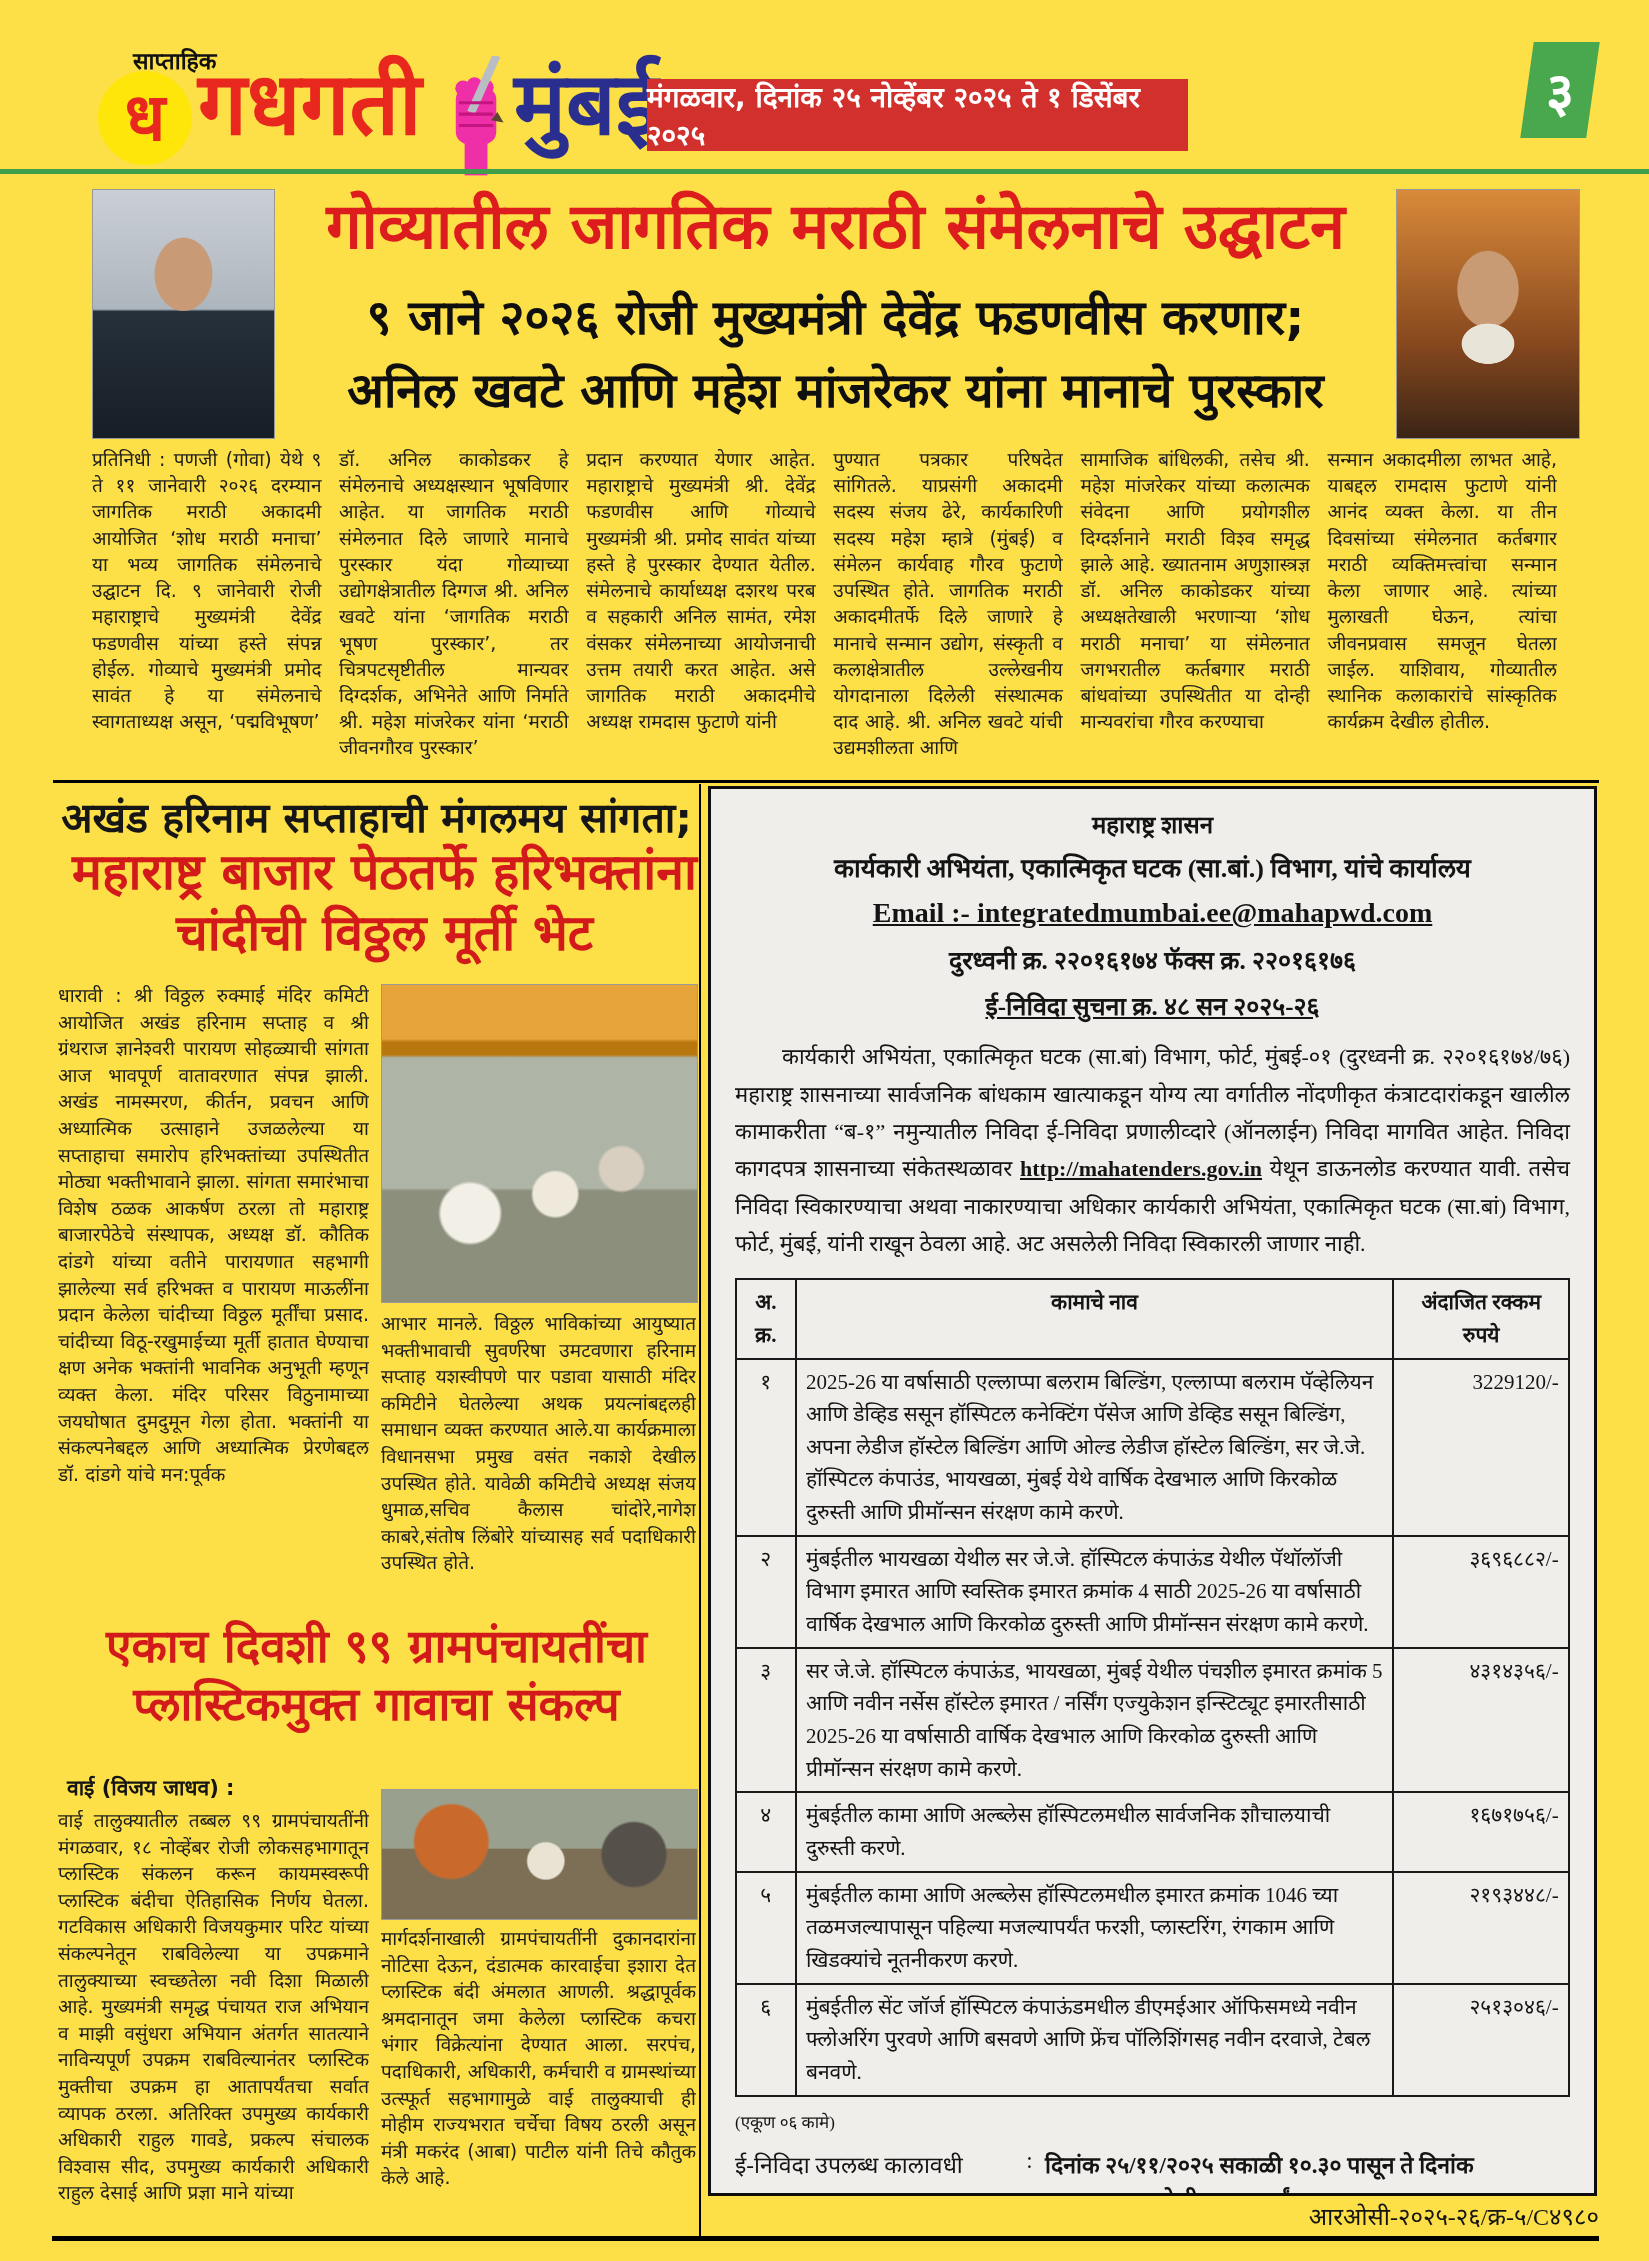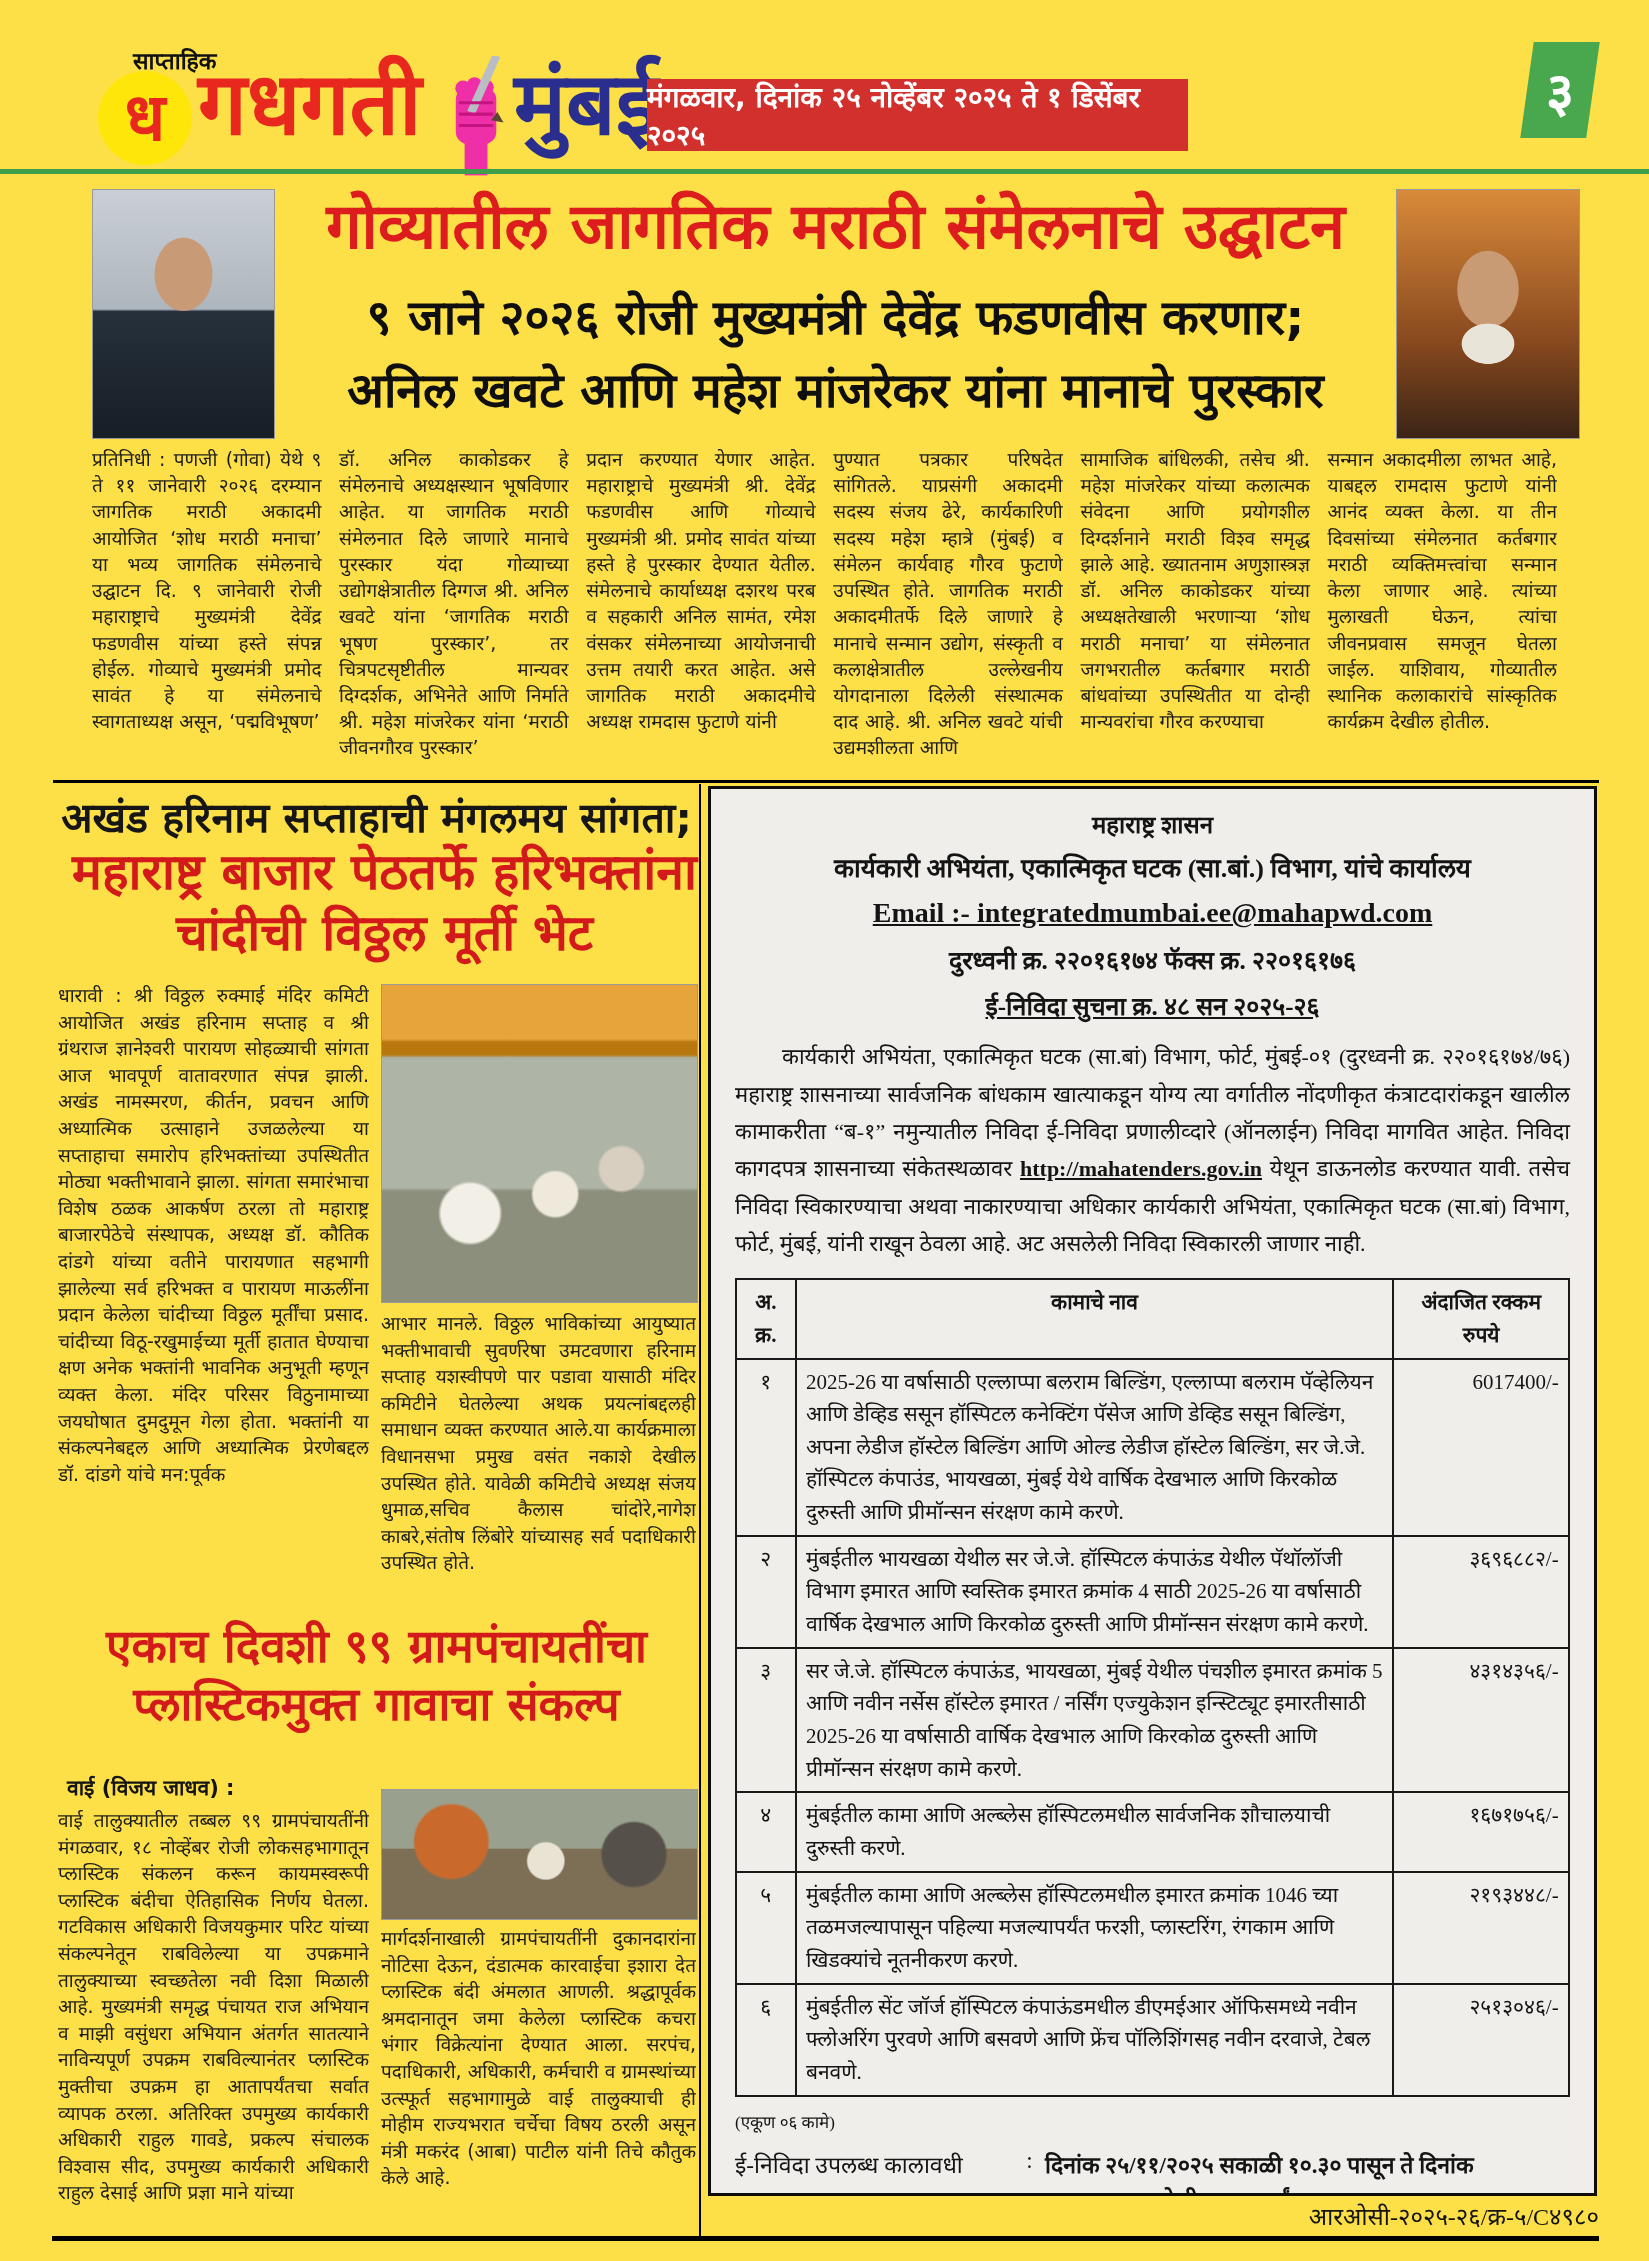--- a/index.html
+++ b/index.html
@@ -169,21 +169,21 @@
         <tr>
           <th>अ. क्र.</th>
           <th>कामाचे नाव</th>
           <th>अंदाजित रक्कम रुपये</th>
         </tr>
       </thead>
       <tbody>
         <tr>
           <td class="sr">१</td>
           <td>2025-26 या वर्षासाठी एल्लाप्पा बलराम बिल्डिंग, एल्लाप्पा बलराम पॅव्हेलियन आणि डेव्हिड ससून हॉस्पिटल कनेक्टिंग पॅसेज आणि डेव्हिड ससून बिल्डिंग, अपना लेडीज हॉस्टेल बिल्डिंग आणि ओल्ड लेडीज हॉस्टेल बिल्डिंग, सर जे.जे. हॉस्पिटल कंपाउंड, भायखळा, मुंबई येथे वार्षिक देखभाल आणि किरकोळ दुरुस्ती आणि प्रीमॉन्सन संरक्षण कामे करणे.</td>
-          <td class="amt">6017400/-</td>
+          <td class="amt">3229120/-</td>
         </tr>
         <tr>
           <td class="sr">२</td>
           <td>मुंबईतील भायखळा येथील सर जे.जे. हॉस्पिटल कंपाऊंड येथील पॅथॉलॉजी विभाग इमारत आणि स्वस्तिक इमारत क्रमांक 4 साठी 2025-26 या वर्षासाठी वार्षिक देखभाल आणि किरकोळ दुरुस्ती आणि प्रीमॉन्सन संरक्षण कामे करणे.</td>
           <td class="amt">३६९६८८२/-</td>
         </tr>
         <tr>
           <td class="sr">३</td>
           <td>सर जे.जे. हॉस्पिटल कंपाऊंड, भायखळा, मुंबई येथील पंचशील इमारत क्रमांक 5 आणि नवीन नर्सेस हॉस्टेल इमारत / नर्सिंग एज्युकेशन इन्स्टिट्यूट इमारतीसाठी 2025-26 या वर्षासाठी वार्षिक देखभाल आणि किरकोळ दुरुस्ती आणि प्रीमॉन्सन संरक्षण कामे करणे.</td>
           <td class="amt">४३१४३५६/-</td>

